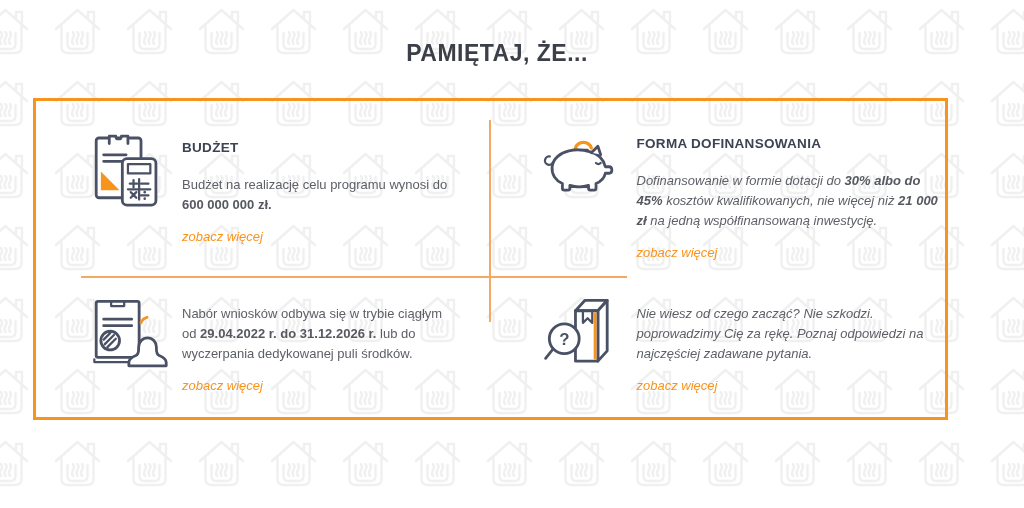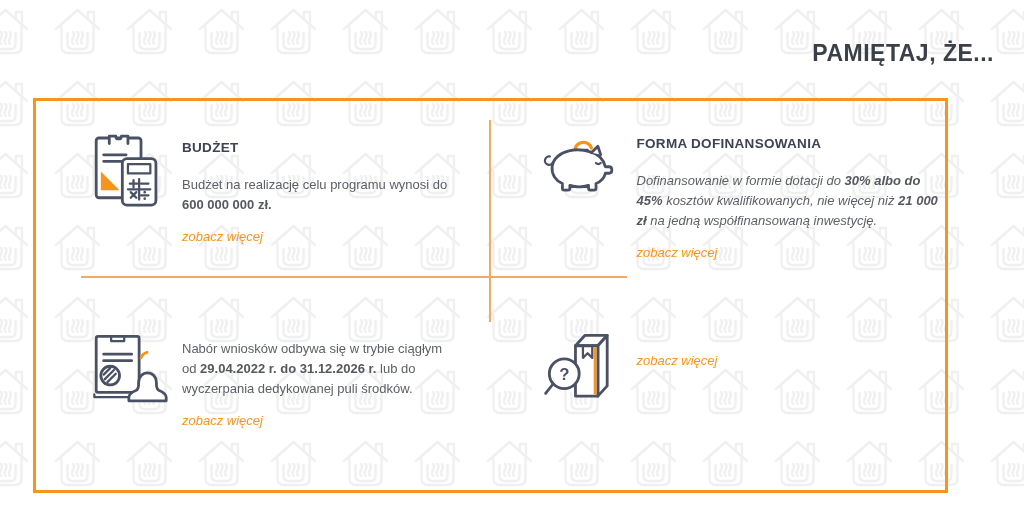--- a/index.html
+++ b/index.html
@@ -13,25 +13,25 @@
   }
   *{margin:0;padding:0;box-sizing:border-box;}
   html,body{background:#fff;}
   body{font-family:"Liberation Sans","DejaVu Sans",sans-serif;}
   .stage{
     position:relative;width:1024px;height:508px;background:#fff;overflow:hidden;
   }
   .watermark{position:absolute;inset:0;pointer-events:none;}
   .watermark svg{position:absolute;}
   .page-title{
-    position:absolute;top:40px;left:0;width:994px;text-align:right;
+    position:absolute;top:40px;left:0;width:994px;text-align:center;
     font-size:23px;font-weight:700;letter-spacing:.5px;color:var(--title);
   }
   .panel{
-    position:absolute;left:33px;top:98px;width:915px;height:395px;
+    position:absolute;left:33px;top:98px;width:915px;height:322px;
     border:3px solid var(--accent);
     display:grid;grid-template-columns:1fr 1fr;grid-template-rows:1fr 1fr;
   }
   .divider{position:absolute;background:var(--accent-light);pointer-events:none;}
   .divider-v{left:489px;top:120px;width:2px;height:202px;}
   .divider-h{left:81px;top:276px;width:546px;height:2px;}
   .card{display:flex;align-items:flex-start;padding:27px 6px 0 49px;position:relative;z-index:1;}
   .card.row2{padding-top:31px;}
   .card-icon{width:97px;flex:0 0 97px;}
   .card-icon svg{display:block;}
@@ -870,20 +870,21 @@
           <path class="icon-stroke icon-fill-white" d="M62 20 L72 9 L72 63 L62 74 Z"></path>
           <rect class="icon-stroke icon-fill-white" x="38" y="20" width="24" height="54"></rect>
           <path class="icon-stroke-thin" d="M46 20 v13 l5 -5 l5 5 v-13"></path>
           <path class="icon-accent" stroke-width="3" d="M59 23 V71"></path>
           <circle class="icon-stroke icon-fill-white" cx="26" cy="50" r="16"></circle>
           <path class="icon-stroke" stroke-width="5" d="M14 61 L6 71"></path>
           <text x="26" y="57" text-anchor="middle" font-family="Liberation Sans, sans-serif" font-size="18" font-weight="bold" fill="#4a5164">?</text>
         </svg>
       </div>
       <div class="card-body">
+        <p class="card-text"><span>Nie wiesz od czego zacząć? Nie szkodzi. poprowadzimy Cię za rękę. Poznaj odpowiedzi na najczęściej zadawane pytania.</span></p>
         <a class="more-link">zobacz więcej</a>
       </div>
     </div>
 
   </div>
 
   <div class="divider divider-v"></div>
   <div class="divider divider-h"></div>
 
 </div>

